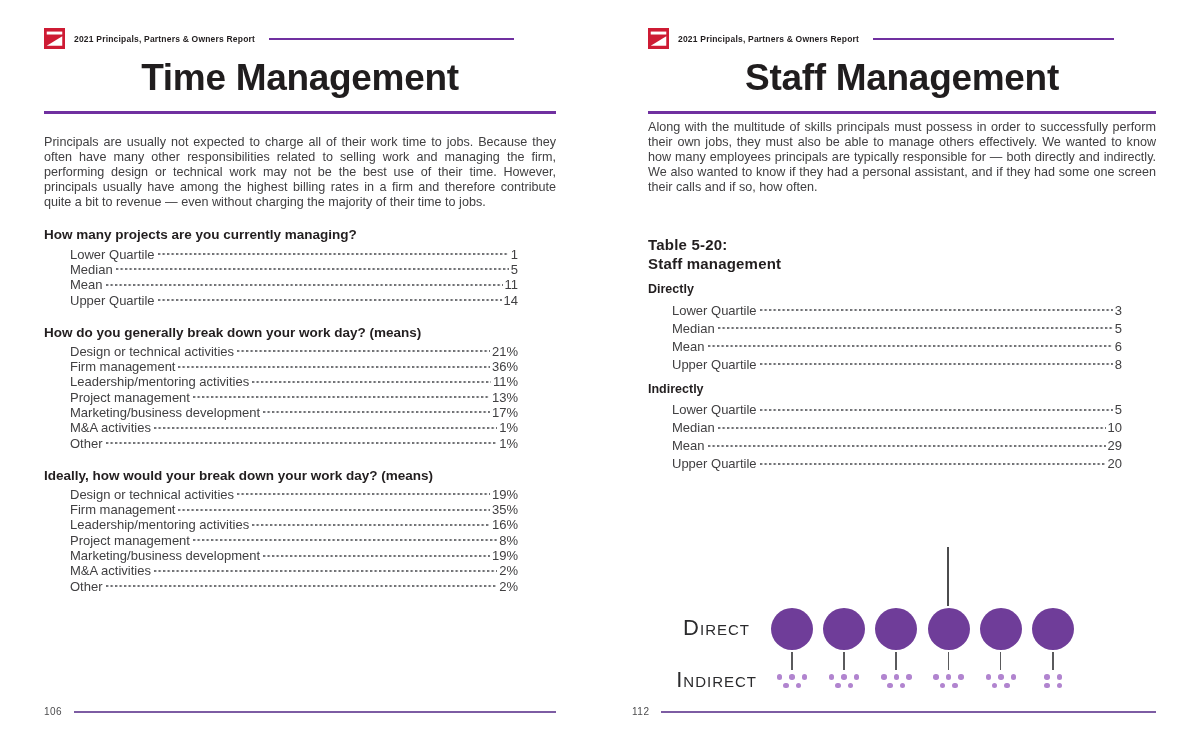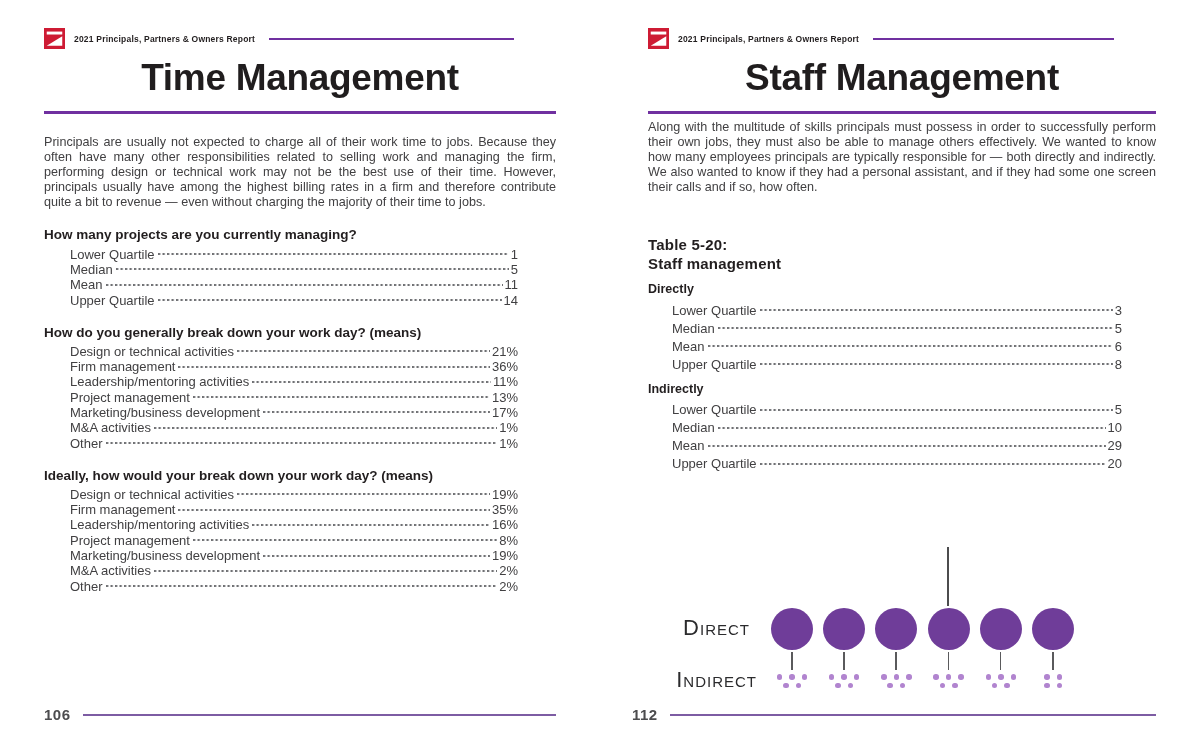--- a/index.html
+++ b/index.html
@@ -60,21 +60,21 @@
     font-variant:small-caps; font-size:22px; color:#2b2b2d; letter-spacing:1px; }
   .dc { position:absolute; top:146px; width:42px; height:42px; border-radius:50%; background:var(--direct-fill,#6f3d99); }
   .stub { position:absolute; top:190px; width:1.6px; height:18px; background:#5a5a5c; }
   .cluster { position:absolute; top:212px; width:34px; display:flex; flex-direction:column; align-items:center; gap:3px; }
   .drow { display:flex; gap:7px; justify-content:center; }
   .dot { width:5.5px; height:5.5px; border-radius:50%; background:var(--indirect-dot,#b184cf); display:block; }
 
   
   .footer { position:absolute; left:44px; right:44px; top:706px; display:flex; align-items:center; }
   .page.right .footer { left:32px; }
-  .pnum { font-size:15px; color:#4c4c4e; letter-spacing:.5px;font-weight:bold; }
+  .pnum { font-size:10px; color:#4c4c4e; letter-spacing:.5px; }
   .fline { flex:1; height:2px; background:var(--footer-purple,#7d5ca3); margin-left:12px; }
 </style>
 </head>
 <body>
 
 <div class="spread">
 
   <div class="page left">
     <div class="content">
       <div class="pg-header">

